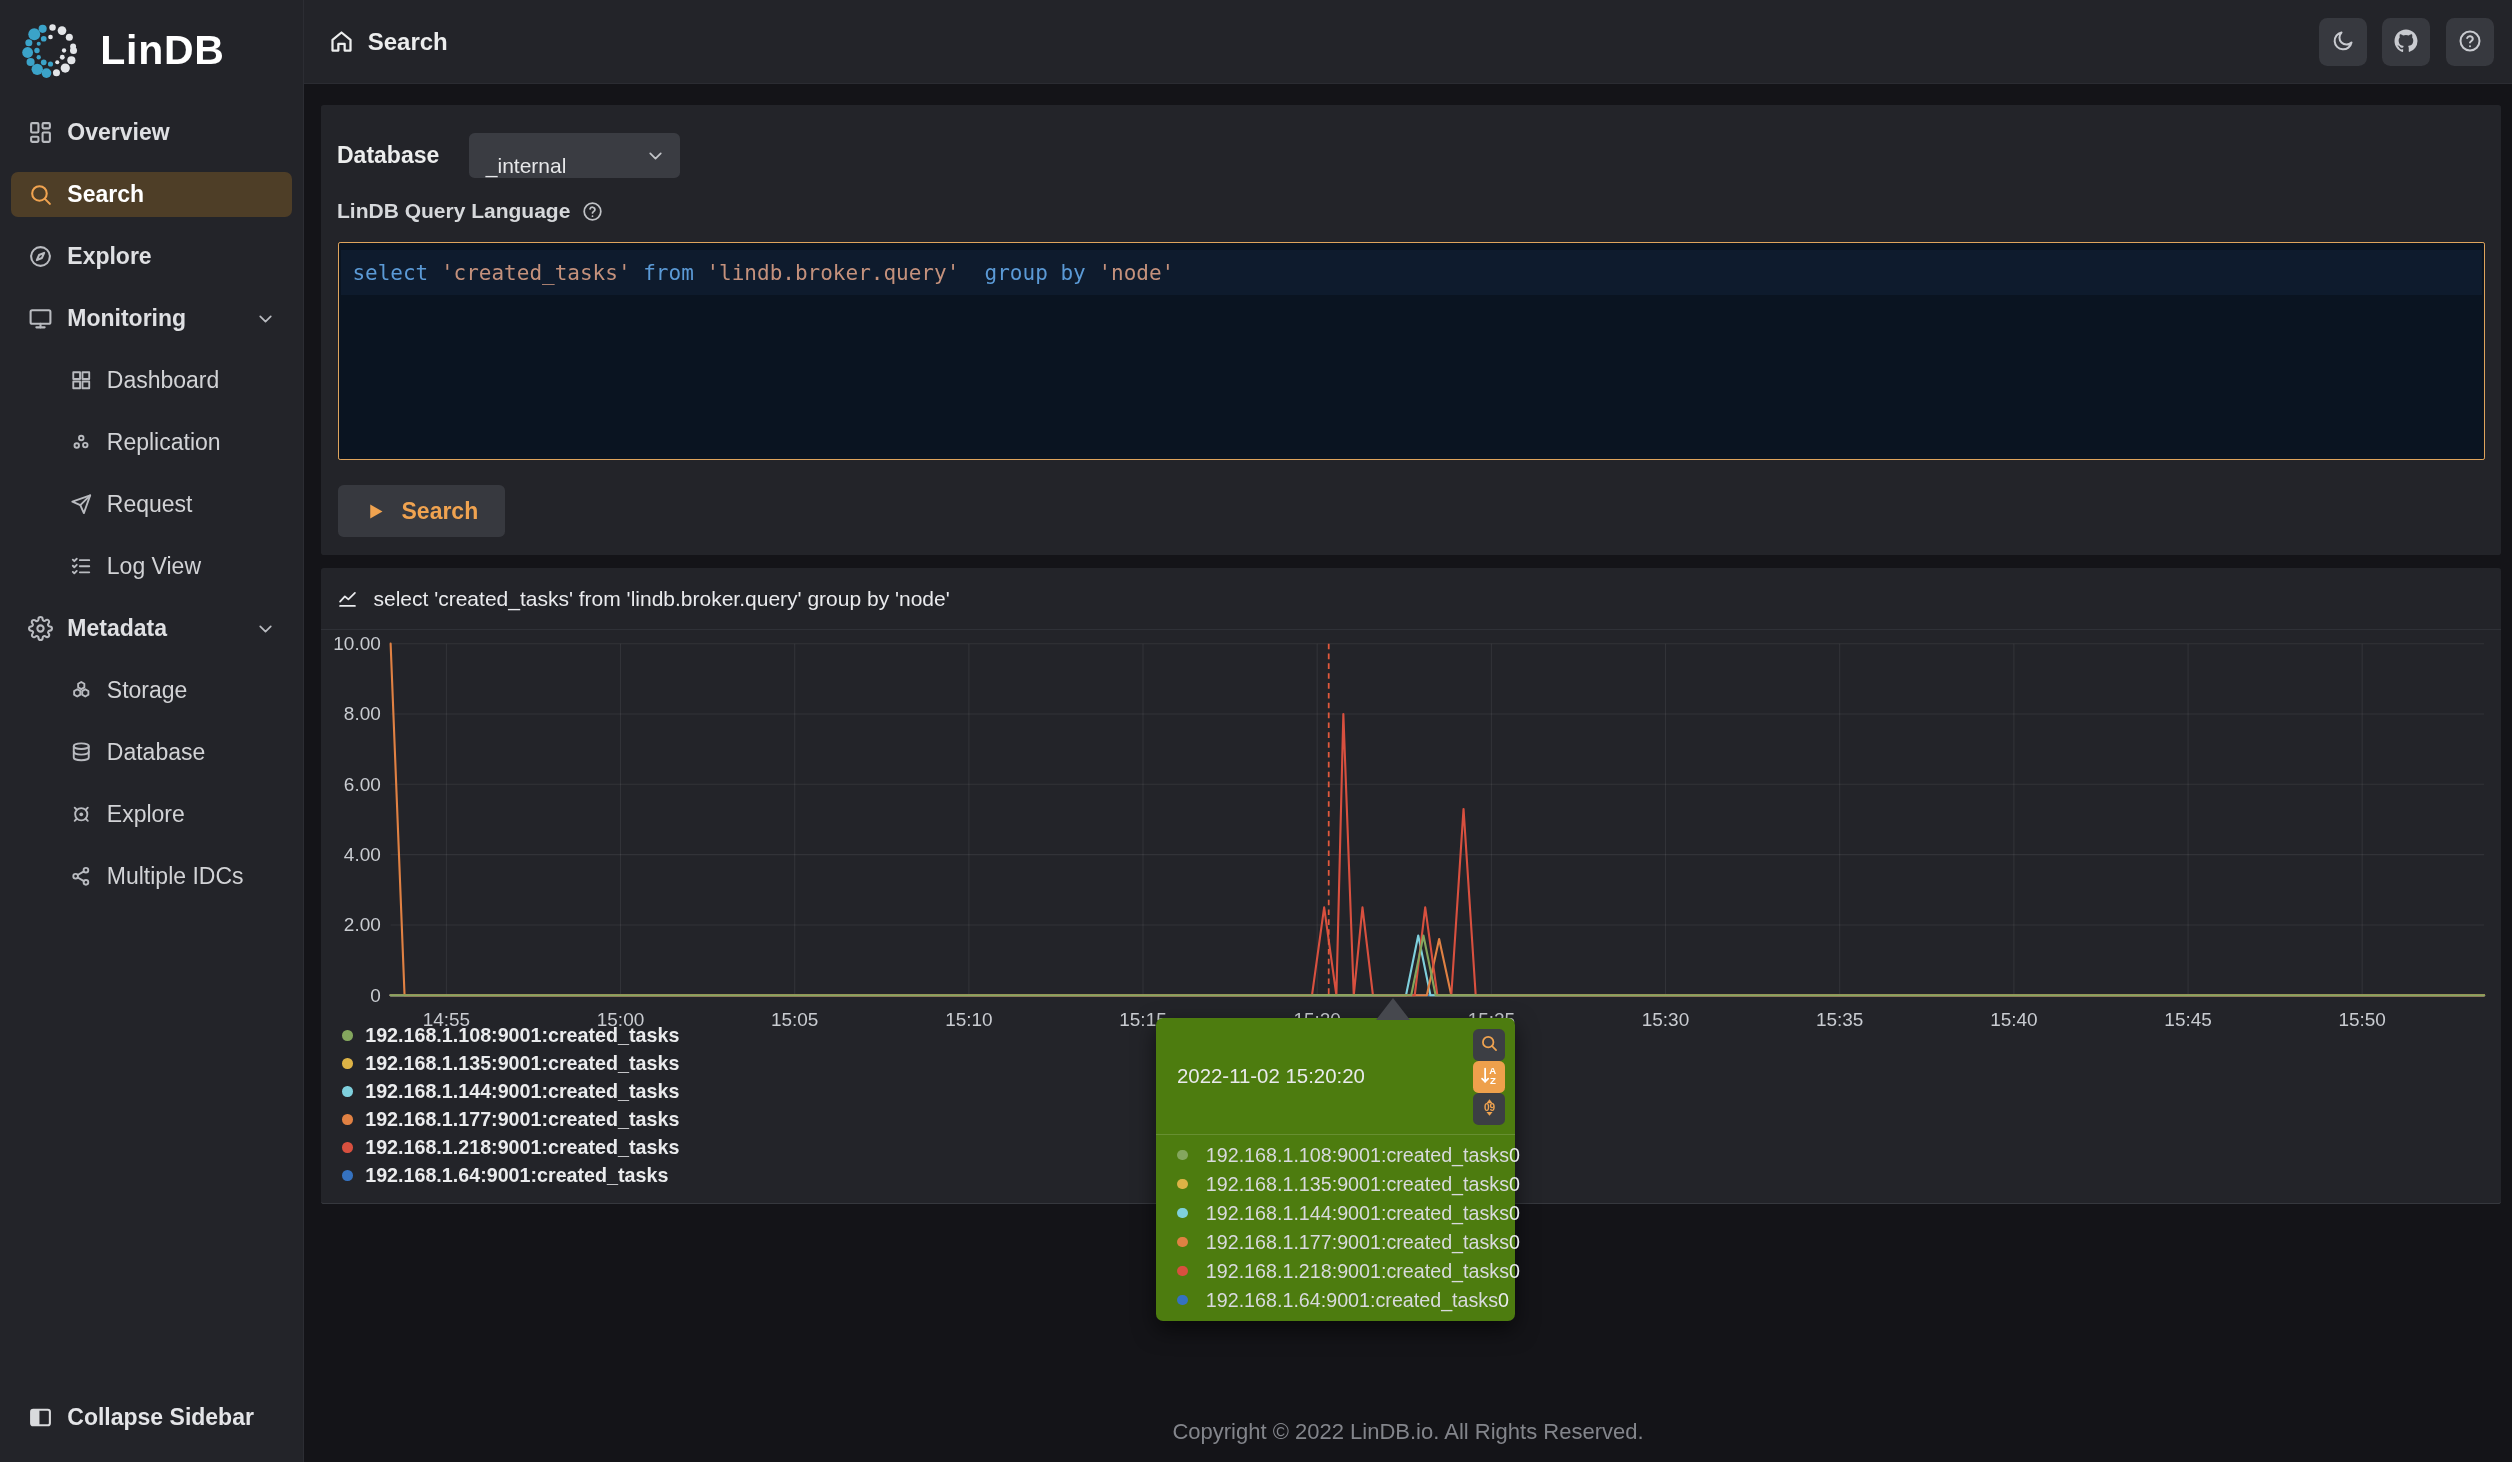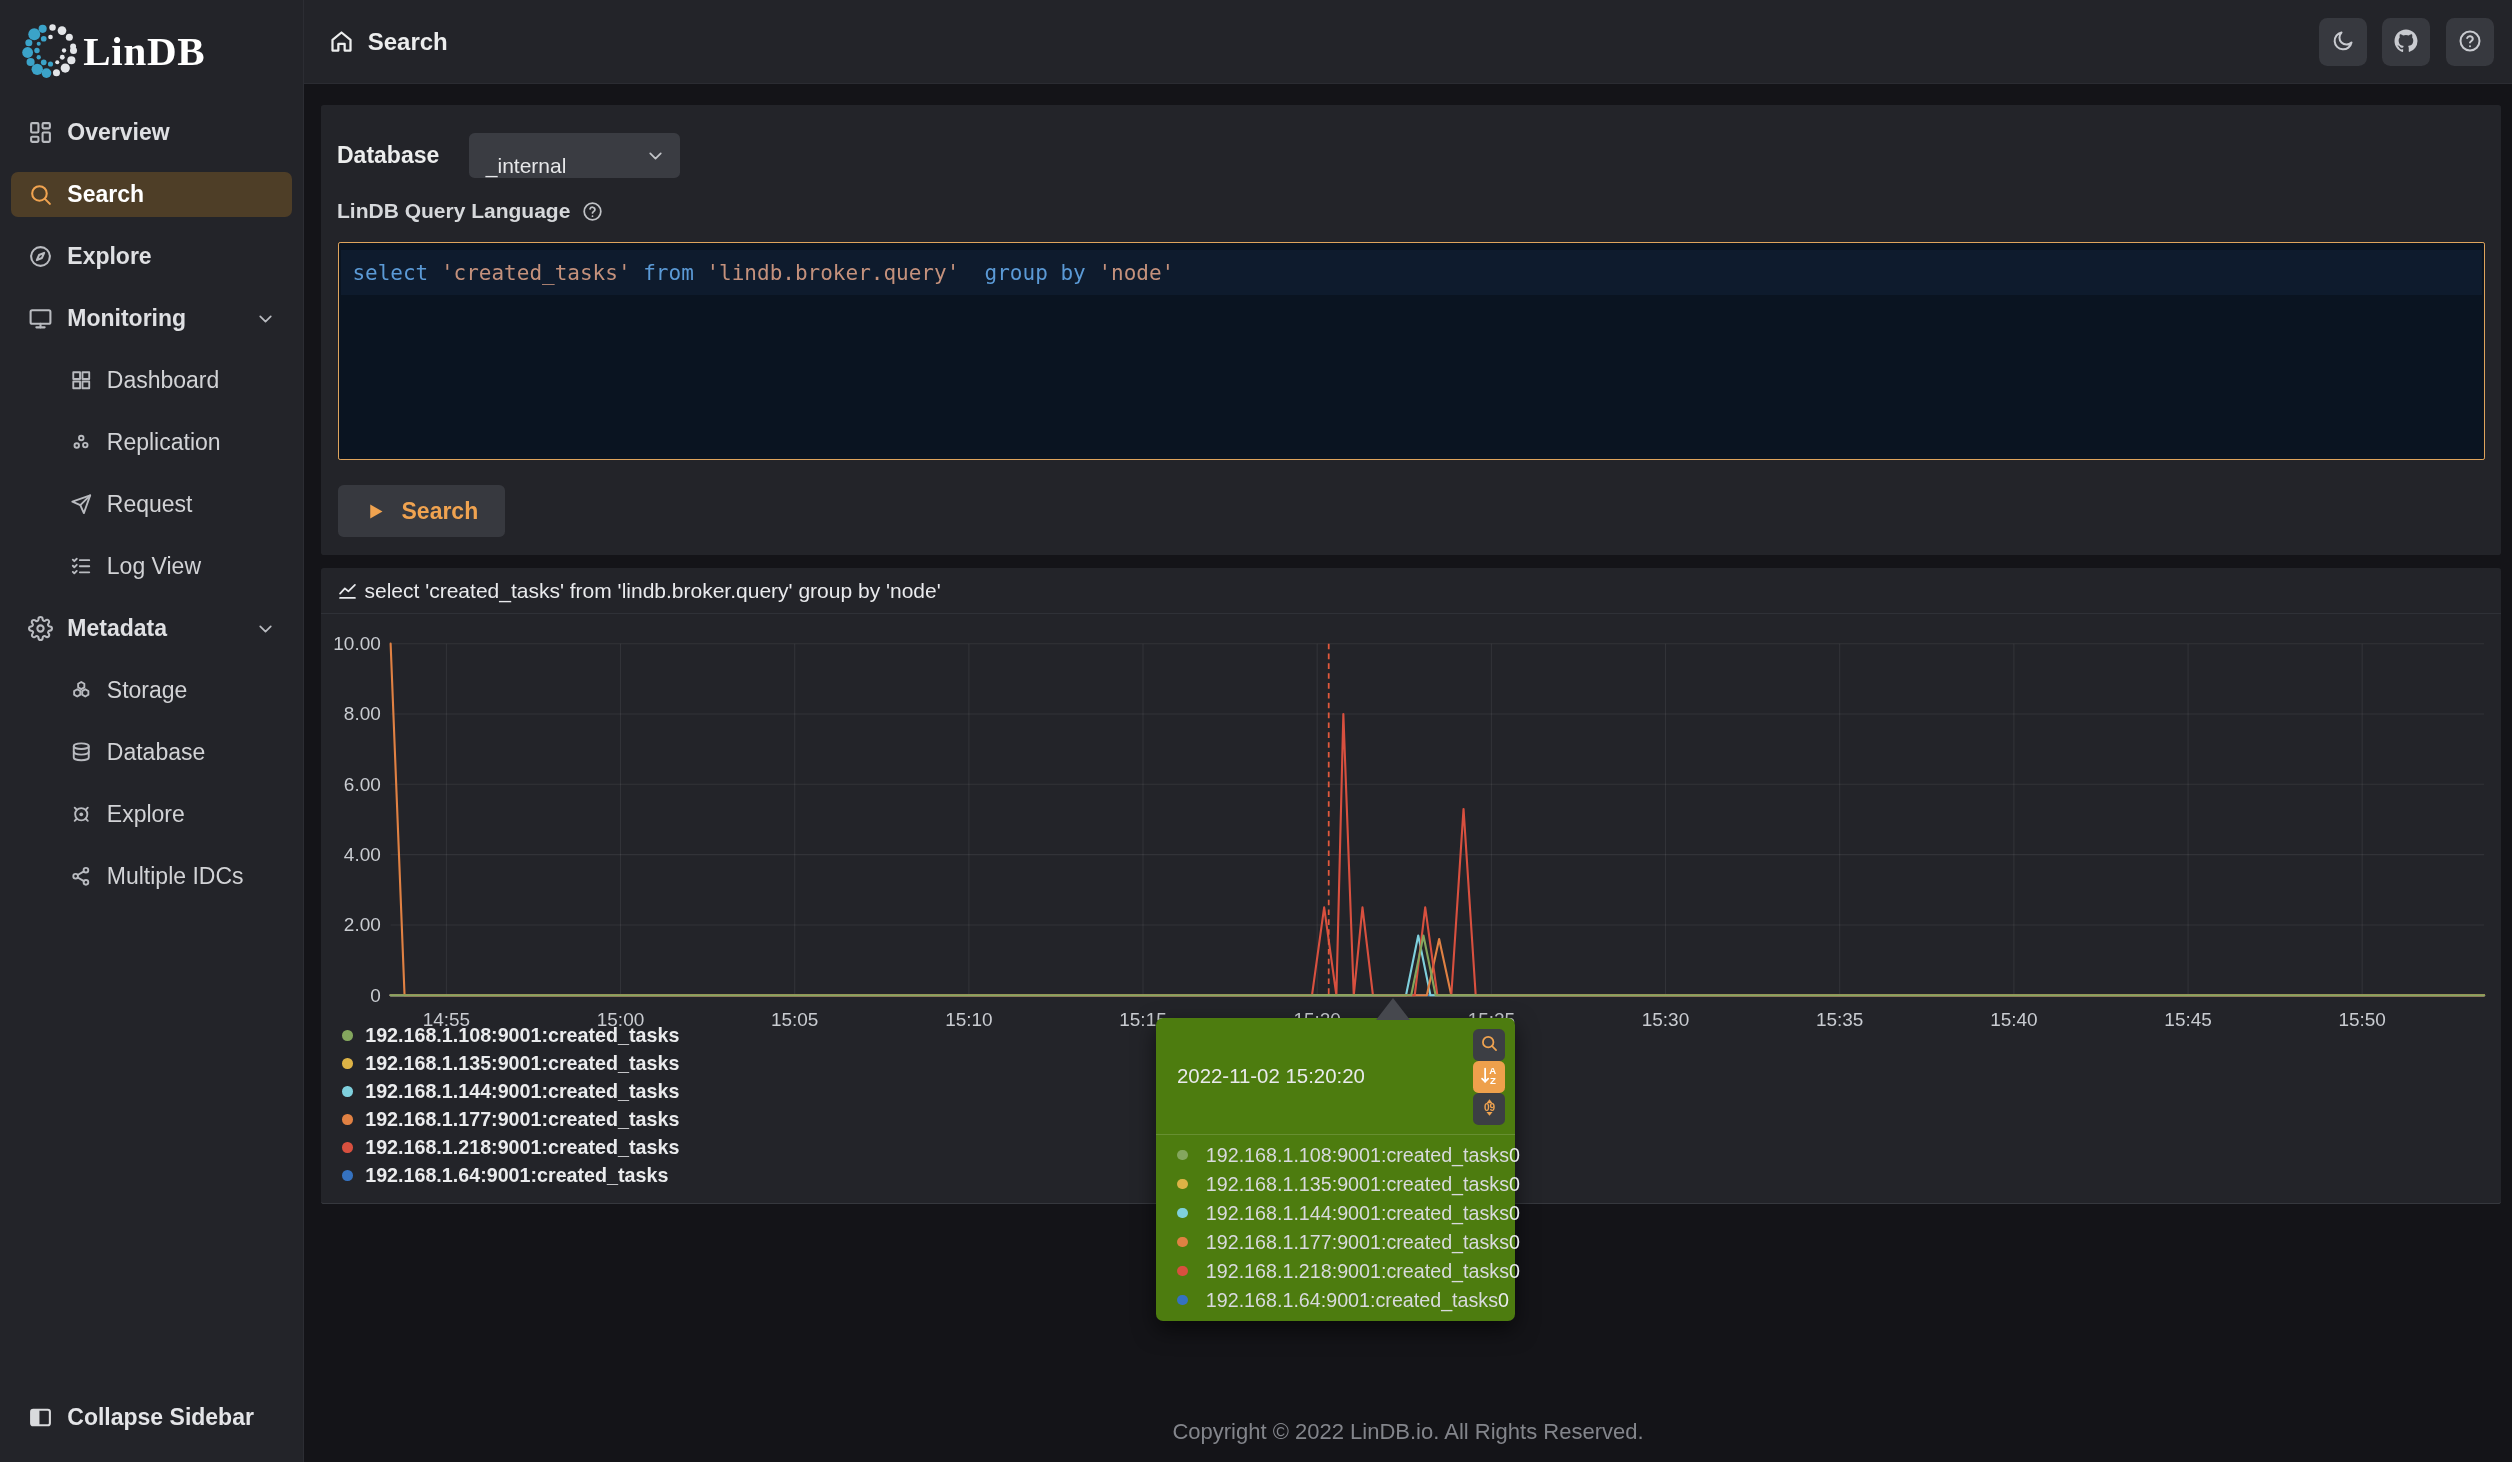--- a/index.html
+++ b/index.html
@@ -6,21 +6,21 @@
   html,body { width:2512px; height:1463px; }
   body {
     position:relative; background:#141418; overflow:hidden;
     font-family:"Liberation Sans", sans-serif; color:#e8e9ec;
   }
   svg text { font-family:"Liberation Sans", sans-serif; }
 
   
   .sidebar { position:absolute; left:0; top:0; width:304px; height:1463px;
     background:#232429; border-right:0.7px solid #2c2d33; z-index:5; }
-  .logo-row { display:flex; align-items:center; padding:18.3px 0 0 18.3px; cursor:pointer;font-family:Liberation Serif, serif; }
+  .logo-row { display:flex; align-items:center; gap:17px; padding:18.3px 0 0 18.3px; cursor:pointer; }
   .logo-mark svg { width:65px; height:65px; display:block; }
   .logo-text { font-size:41px; font-weight:700; color:#ffffff; letter-spacing:0.7px; }
   .nav { position:absolute; top:110px; left:0; right:0; }
   .nav-item { display:flex; align-items:center; height:45px; margin:0 11.3px 17px 11.3px;
     border-radius:7px; color:#dfe0e3; font-size:23px; cursor:pointer; }
   .nav-item.lvl0 { padding-left:17px; font-weight:600; }
   .nav-item.lvl1 { padding-left:59px; font-weight:400; color:#d2d3d6; }
   .nav-icon { display:flex; margin-right:14px; color:#b9bbc0; }
   .nav-item.active { background:#4e3e27; color:#ffffff; font-weight:700; }
   .nav-item.active .nav-icon { color:#f0a350; }
@@ -57,22 +57,22 @@
     font-family:"DejaVu Sans Mono", monospace; font-size:21px; cursor:text; }
   .editor-line { margin:7px 2.1px 0 2.1px; background:#0e1b2d; height:45px; display:flex;
     align-items:center; padding:0 11.3px; white-space:pre; }
   .tok-kw { color:#5b9ad6; } .tok-str { color:#c4917c; }
   .search-btn { position:absolute; left:17px; top:380px; height:52px; padding:0 27px;
     background:#37393f; border:none; border-radius:5.6px; display:flex; align-items:center; gap:15.5px;
     color:#f0a350; font-size:23px; font-weight:600; cursor:pointer; font-family:inherit; }
   .search-btn .play { display:flex; color:#f0a350; }
 
   #chart-panel { left:321px; top:568px; width:2180px; height:636px; border-bottom:0.7px solid #36383e; }
-  .chart-header { position:absolute; top:0; left:0; right:0; height:46px; display:flex;
-    align-items:center; gap:7px; padding-left:15.5px; color:#e9eaed; font-size:21px;
+  .chart-header { position:absolute; top:0; left:0; right:0; height:62px; display:flex;
+    align-items:center; gap:16px; padding-left:15.5px; color:#e9eaed; font-size:21px;
     border-bottom:0.7px solid #2f3137; }
   .chart-header .ch-icon { display:flex; color:#e9eaed; }
   #chart-svg { position:absolute; left:0; top:51px; }
   .grid { stroke:rgba(255,255,255,0.07); stroke-width:1.5; }
   .ylab, .xlab { fill:#c9ccd1; font-size:27px; }
   .ylab { text-anchor:end; } .xlab { text-anchor:middle; }
   .crosshair { stroke:#e2593c; stroke-width:2.5; stroke-dasharray:8 6; fill:none; }
   .series { fill:none; stroke-width:3; stroke-linejoin:round; stroke-linecap:round; }
   #legend { position:absolute; left:21px; top:456px; display:flex; flex-direction:column; gap:5.6px; }
   .leg-item { display:flex; align-items:center; gap:12.7px; font-size:19.7px; font-weight:700;

